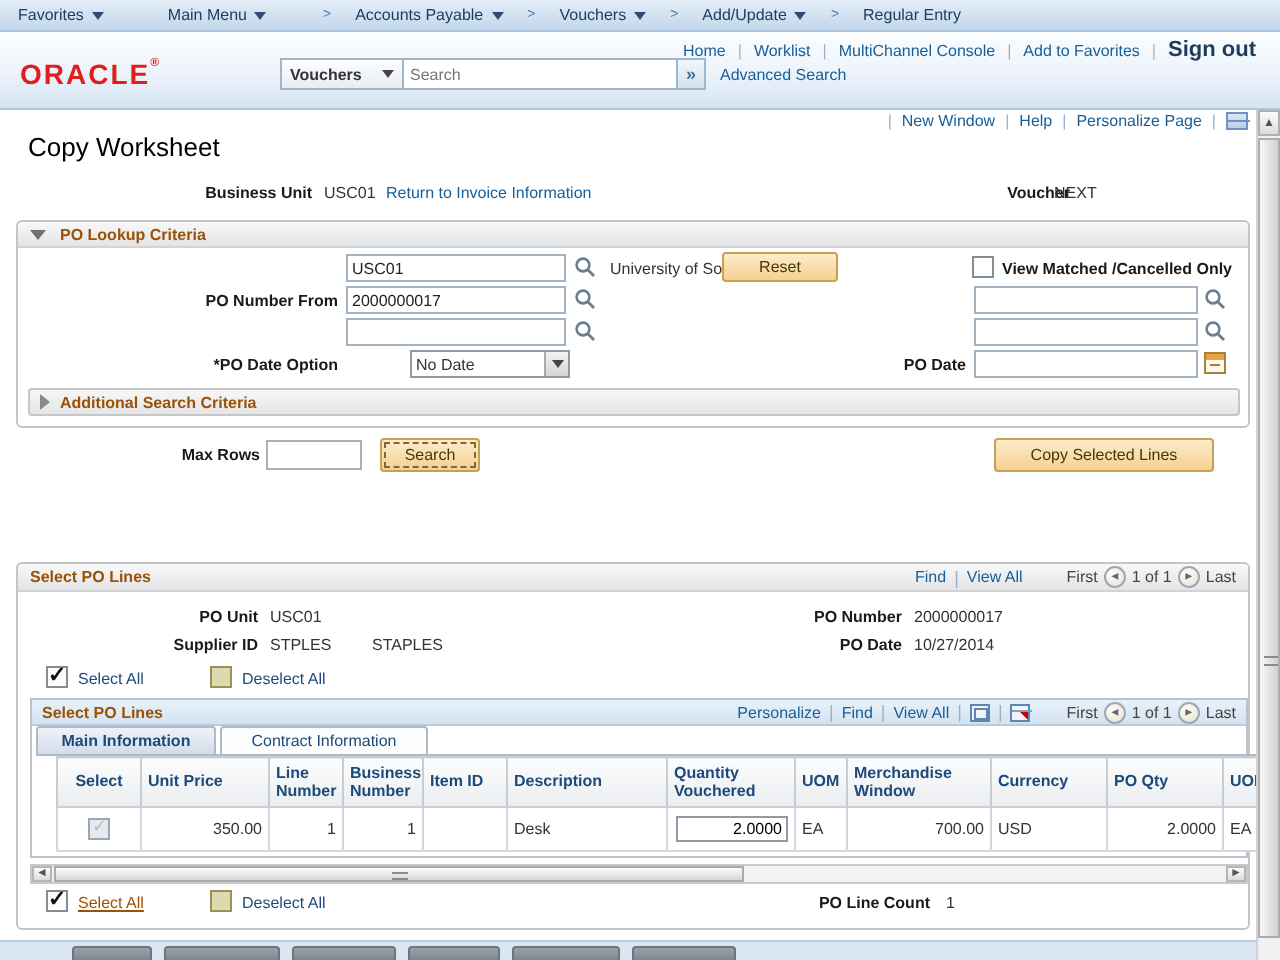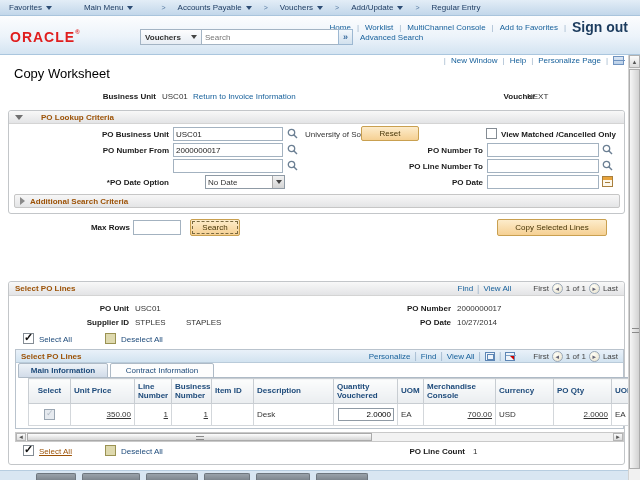--- a/index.html
+++ b/index.html
@@ -23,21 +23,21 @@
   .scope{position:absolute;left:140px;top:13px;width:62px;height:16px;background:linear-gradient(#fdfdfe,#e7edf4);border:1px solid #a3b4c4;display:flex;align-items:center;justify-content:space-between;padding:0 4px;font-size:8px;font-weight:bold;color:#333;cursor:pointer;}
   .sinp{position:absolute;left:201px;top:13px;width:138px;height:16px;border:1px solid #a3b4c4;font-size:8px;padding:0 3px;color:#444;}
   .gobtn{position:absolute;left:338px;top:13px;width:15px;height:16px;background:linear-gradient(#f2f7fb,#d2e1ee);border:1px solid #9db8d2;color:#3c6e9f;font-weight:bold;font-size:9px;display:flex;align-items:center;justify-content:center;cursor:pointer;}
   .gobtn::after{content:"\00bb";}
   
   .util{position:absolute;right:16px;top:56px;display:flex;align-items:center;gap:5px;font-size:8px;}
   .gicon{display:inline-block;width:11px;height:9px;border:1px solid #6f93c0;background:linear-gradient(#dbe7f5,#b9cfe8);position:relative;}
   .gicon::after{content:"";position:absolute;left:0;top:3px;width:11px;height:1px;background:#6f93c0;}
   
   .gbox{position:absolute;border:1px solid #c3c6c9;border-radius:3px;background:#fff;}
-  .ghdr{height:13px;background:linear-gradient(#f8f8f8,#e3e4e6);border-bottom:1px solid #d4d4d4;border-radius:3px 3px 0 0;display:flex;align-items:center;gap:18px;padding:0 6px;}
+  .ghdr{height:13px;background:linear-gradient(#f8f8f8,#e3e4e6);border-bottom:1px solid #d4d4d4;border-radius:3px 3px 0 0;display:flex;align-items:center;gap:7px;padding:0 6px;}
   .gtitle{color:#9c5206;font-weight:bold;font-size:8px;}
   .tri-d{width:0;height:0;border-left:4px solid transparent;border-right:4px solid transparent;border-top:5px solid #707070;}
   .tri-r{width:0;height:0;border-top:4px solid transparent;border-bottom:4px solid transparent;border-left:5px solid #8a8a8a;}
   .inp{position:absolute;border:1px solid #a3b2c0;background:#fff;font-size:8px;padding:0 2px;height:14px;color:#222;font-family:inherit;}
   .flabel{position:absolute;text-align:right;font-weight:bold;font-size:8px;color:#1a1a1a;}
   .mag{position:absolute;width:11px;height:11px;cursor:pointer;}
   .selbox{position:absolute;height:14px;border:1px solid #8f9aa5;background:#fff;display:flex;align-items:center;justify-content:space-between;font-size:8px;padding-left:2px;cursor:pointer;margin-left:32px;}
   .selarr{width:12px;height:12px;background:linear-gradient(#f2f2f2,#d4d4d4);border-left:1px solid #aaa;display:flex;align-items:center;justify-content:center;}
   .selarr::after{content:"";width:0;height:0;border-left:3px solid transparent;border-right:3px solid transparent;border-top:4px solid #444;}
   .btn{position:absolute;background:linear-gradient(#fdeccb,#f5d093);border:1px solid #c9a050;border-radius:2px;font-size:8px;color:#473608;display:flex;align-items:center;justify-content:center;cursor:pointer;}
@@ -60,21 +60,21 @@
   .ibtn{display:inline-block;width:10px;height:9px;border:1px solid #5d86b5;background:#eef4fa;position:relative;cursor:pointer;}
   .ibtn.pop::after{content:"";position:absolute;left:1px;top:1px;width:5px;height:4px;border:1px solid #5d86b5;}
   .ibtn.xls::before{content:"";position:absolute;left:0;top:2px;width:10px;height:1px;background:#7fa3c6;}
   .ibtn.xls::after{content:"";position:absolute;right:0;bottom:0;width:0;height:0;border-left:4px solid transparent;border-top:4px solid #c00;}
   .tab{position:absolute;top:0;height:15px;border:1px solid #aebac6;display:flex;align-items:center;justify-content:center;font-size:8px;color:#1d4a7a;cursor:pointer;}
   .tab.active{background:linear-gradient(#eef3f8,#d2dce9);font-weight:bold;border-radius:2px 2px 0 0;z-index:2;}
   .tab.inactive{background:#fdfdfd;border-radius:2px 2px 0 0;}
   table{border-collapse:collapse;table-layout:fixed;width:623px;font-size:8px;}
   th{background:linear-gradient(#fcfdfd,#eaedf0);color:#1d4a7a;font-weight:bold;border:1px solid #c8cdd2;padding:1px 3px;text-align:left;vertical-align:middle;line-height:1.15;}
   td{border:1px solid #d3d7db;padding:1px 3px;height:22px;vertical-align:middle;color:#333;background:#fff;}
-  .num{text-align:right;text-decoration:underline;}
+  .num{text-align:right;}
   .qinp{width:56px;height:13px;border:1px solid #8f9aa5;font-size:8px;text-align:right;padding:0 2px;font-family:inherit;}
   
   .hscroll{position:absolute;height:10px;background:#f2f2f2;border:1px solid #c9c9c9;}
   .harr{position:absolute;top:0;width:10px;height:8px;background:linear-gradient(#fbfbfb,#dcdcdc);border:1px solid #b5b5b5;color:#555;font-size:6px;line-height:7px;text-align:center;cursor:pointer;}
   .hthumb{position:absolute;left:11px;top:0;width:345px;height:8px;background:linear-gradient(#fdfdfd,#d6d6d6);border:1px solid #aaa;cursor:grab;}
   .grip{position:absolute;left:50%;top:2px;margin-left:-4px;width:8px;height:4px;border-top:1px solid #8a8a8a;border-bottom:1px solid #8a8a8a;}
   .vscroll{position:absolute;left:628px;top:55px;width:12px;height:425px;background:#f1f1f1;border-left:1px solid #d2d2d2;}
   .varr{position:absolute;left:0;top:0;width:11px;height:13px;background:linear-gradient(#fbfbfb,#dcdcdc);border:1px solid #b0b0b0;color:#555;font-size:6px;line-height:12px;text-align:center;cursor:pointer;}
   .vthumb{position:absolute;left:0;top:14px;width:11px;height:400px;background:linear-gradient(90deg,#f6f6f6,#d2d2d2);border:1px solid #adadad;cursor:grab;}
   .vgrip{position:absolute;left:2px;top:258px;width:7px;height:5px;border-top:1px solid #8a8a8a;border-bottom:1px solid #8a8a8a;}
@@ -123,21 +123,21 @@
     <div class="logo">ORACLE</div>
     <div class="toplinks">
       <a class="lnk">Home</a>
         <span class="plsep">|</span>
       <a class="lnk">Worklist</a>
         <span class="plsep">|</span>
       <a class="lnk">MultiChannel Console</a>
         <span class="plsep">|</span>
       <a class="lnk">Add to Favorites</a>
         <span class="plsep">|</span>
-      <a class="lnk bold" style="color:#1c3c5e;font-size:14px">Sign out</a>
+      <a class="lnk bold" style="color:#1c3c5e;font-size:11px">Sign out</a>
     </div>
     <div class="scope">
         <span>Vouchers</span>
         <span class="dd" style="border-top-color:#444"></span>
       </div>
     <input class="sinp" placeholder="Search" style="">
     <div class="gobtn"></div>
     <a class="lnk abs" style="left:360px;top:17px">Advanced Search</a>
   </div>
 
@@ -161,50 +161,47 @@
     <span class="flabel" style="left:463px;top:92px;width:72px">Voucher</span>
     <span class="val abs" style="left:527px;top:92px">NEXT</span>
   </div>
 
   <div class="gbox" style="left:8px;top:110px;width:617px;height:104px">
     <div class="ghdr">
       <span class="tri-d"></span>
       <span class="gtitle">PO Lookup Criteria</span>
     </div>
 
-    <span class="flabel" style="left:0;top:19px;width:160px">PO Business Unit</span>
     <input class="inp" style="left: 164px; top: 16px; width: 110px;" value="USC01">
     <span class="mag" style="left:278px;top:17px"><svg width="11" height="11">
           <circle cx="4.5" cy="4.5" r="3.2" fill="none" stroke="#6b7f93" stroke-width="1.3"></circle>
           <line x1="7" y1="7" x2="10" y2="10" stroke="#6b7f93" stroke-width="1.4"></line>
         </svg></span>
     <span class="val abs" style="left:296px;top:19px">University of South Carolina</span>
     <div class="btn" style="left:352px;top:15px;width:58px;height:15px">Reset</div>
     <span class="cb" style="position:absolute;left:477px;top:17px"></span>
     <span class="flabel" style="left:492px;top:19px;width:130px;text-align:left">View Matched /Cancelled Only</span>
 
     <span class="flabel" style="left:0;top:35px;width:160px">PO Number From</span>
     <input class="inp" style="left: 164px; top: 32px; width: 110px;" value="2000000017">
     <span class="mag" style="left:278px;top:33px"><svg width="11" height="11">
           <circle cx="4.5" cy="4.5" r="3.2" fill="none" stroke="#6b7f93" stroke-width="1.3"></circle>
           <line x1="7" y1="7" x2="10" y2="10" stroke="#6b7f93" stroke-width="1.4"></line>
         </svg></span>
-    <span class="flabel" style="left:290px;top:35px;width:184px">PO Number To</span>
     <input class="inp" style="left: 478px; top: 32px; width: 112px;" value="">
     <span class="mag" style="left:593px;top:33px"><svg width="11" height="11">
           <circle cx="4.5" cy="4.5" r="3.2" fill="none" stroke="#6b7f93" stroke-width="1.3"></circle>
           <line x1="7" y1="7" x2="10" y2="10" stroke="#6b7f93" stroke-width="1.4"></line>
         </svg></span>
 
     <input class="inp" style="left: 164px; top: 48px; width: 110px;" value="">
     <span class="mag" style="left:278px;top:49px"><svg width="11" height="11">
           <circle cx="4.5" cy="4.5" r="3.2" fill="none" stroke="#6b7f93" stroke-width="1.3"></circle>
           <line x1="7" y1="7" x2="10" y2="10" stroke="#6b7f93" stroke-width="1.4"></line>
         </svg></span>
-    <span class="flabel" style="left:290px;top:51px;width:184px">PO Line Number To</span>
     <input class="inp" style="left: 478px; top: 48px; width: 112px;" value="">
     <span class="mag" style="left:593px;top:49px"><svg width="11" height="11">
           <circle cx="4.5" cy="4.5" r="3.2" fill="none" stroke="#6b7f93" stroke-width="1.3"></circle>
           <line x1="7" y1="7" x2="10" y2="10" stroke="#6b7f93" stroke-width="1.4"></line>
         </svg></span>
 
     <span class="flabel" style="left:0;top:67px;width:160px">*PO Date Option</span>
     <div class="selbox" style="left:164px;top:64px;width:80px">
         <span>No Date</span>
         <span class="selarr"></span>
@@ -302,21 +299,21 @@
           <thead>
             <tr>
               <th style="text-align:center;height:25px">Select</th>
               <th>Unit Price</th>
               <th>Line Number</th>
               <th>Business Number</th>
               <th>Item ID</th>
               <th>Description</th>
               <th>Quantity Vouchered</th>
               <th>UOM</th>
-              <th>Merchandise Console</th>
+              <th>Merchandise Window</th>
               <th>Currency</th>
               <th>PO Qty</th>
               <th>UOM</th>
             </tr>
           </thead>
           <tbody>
             <tr>
               <td style="text-align:center"><span class="cb dim"></span></td>
               <td class="num">350.00</td>
               <td class="num">1</td>

